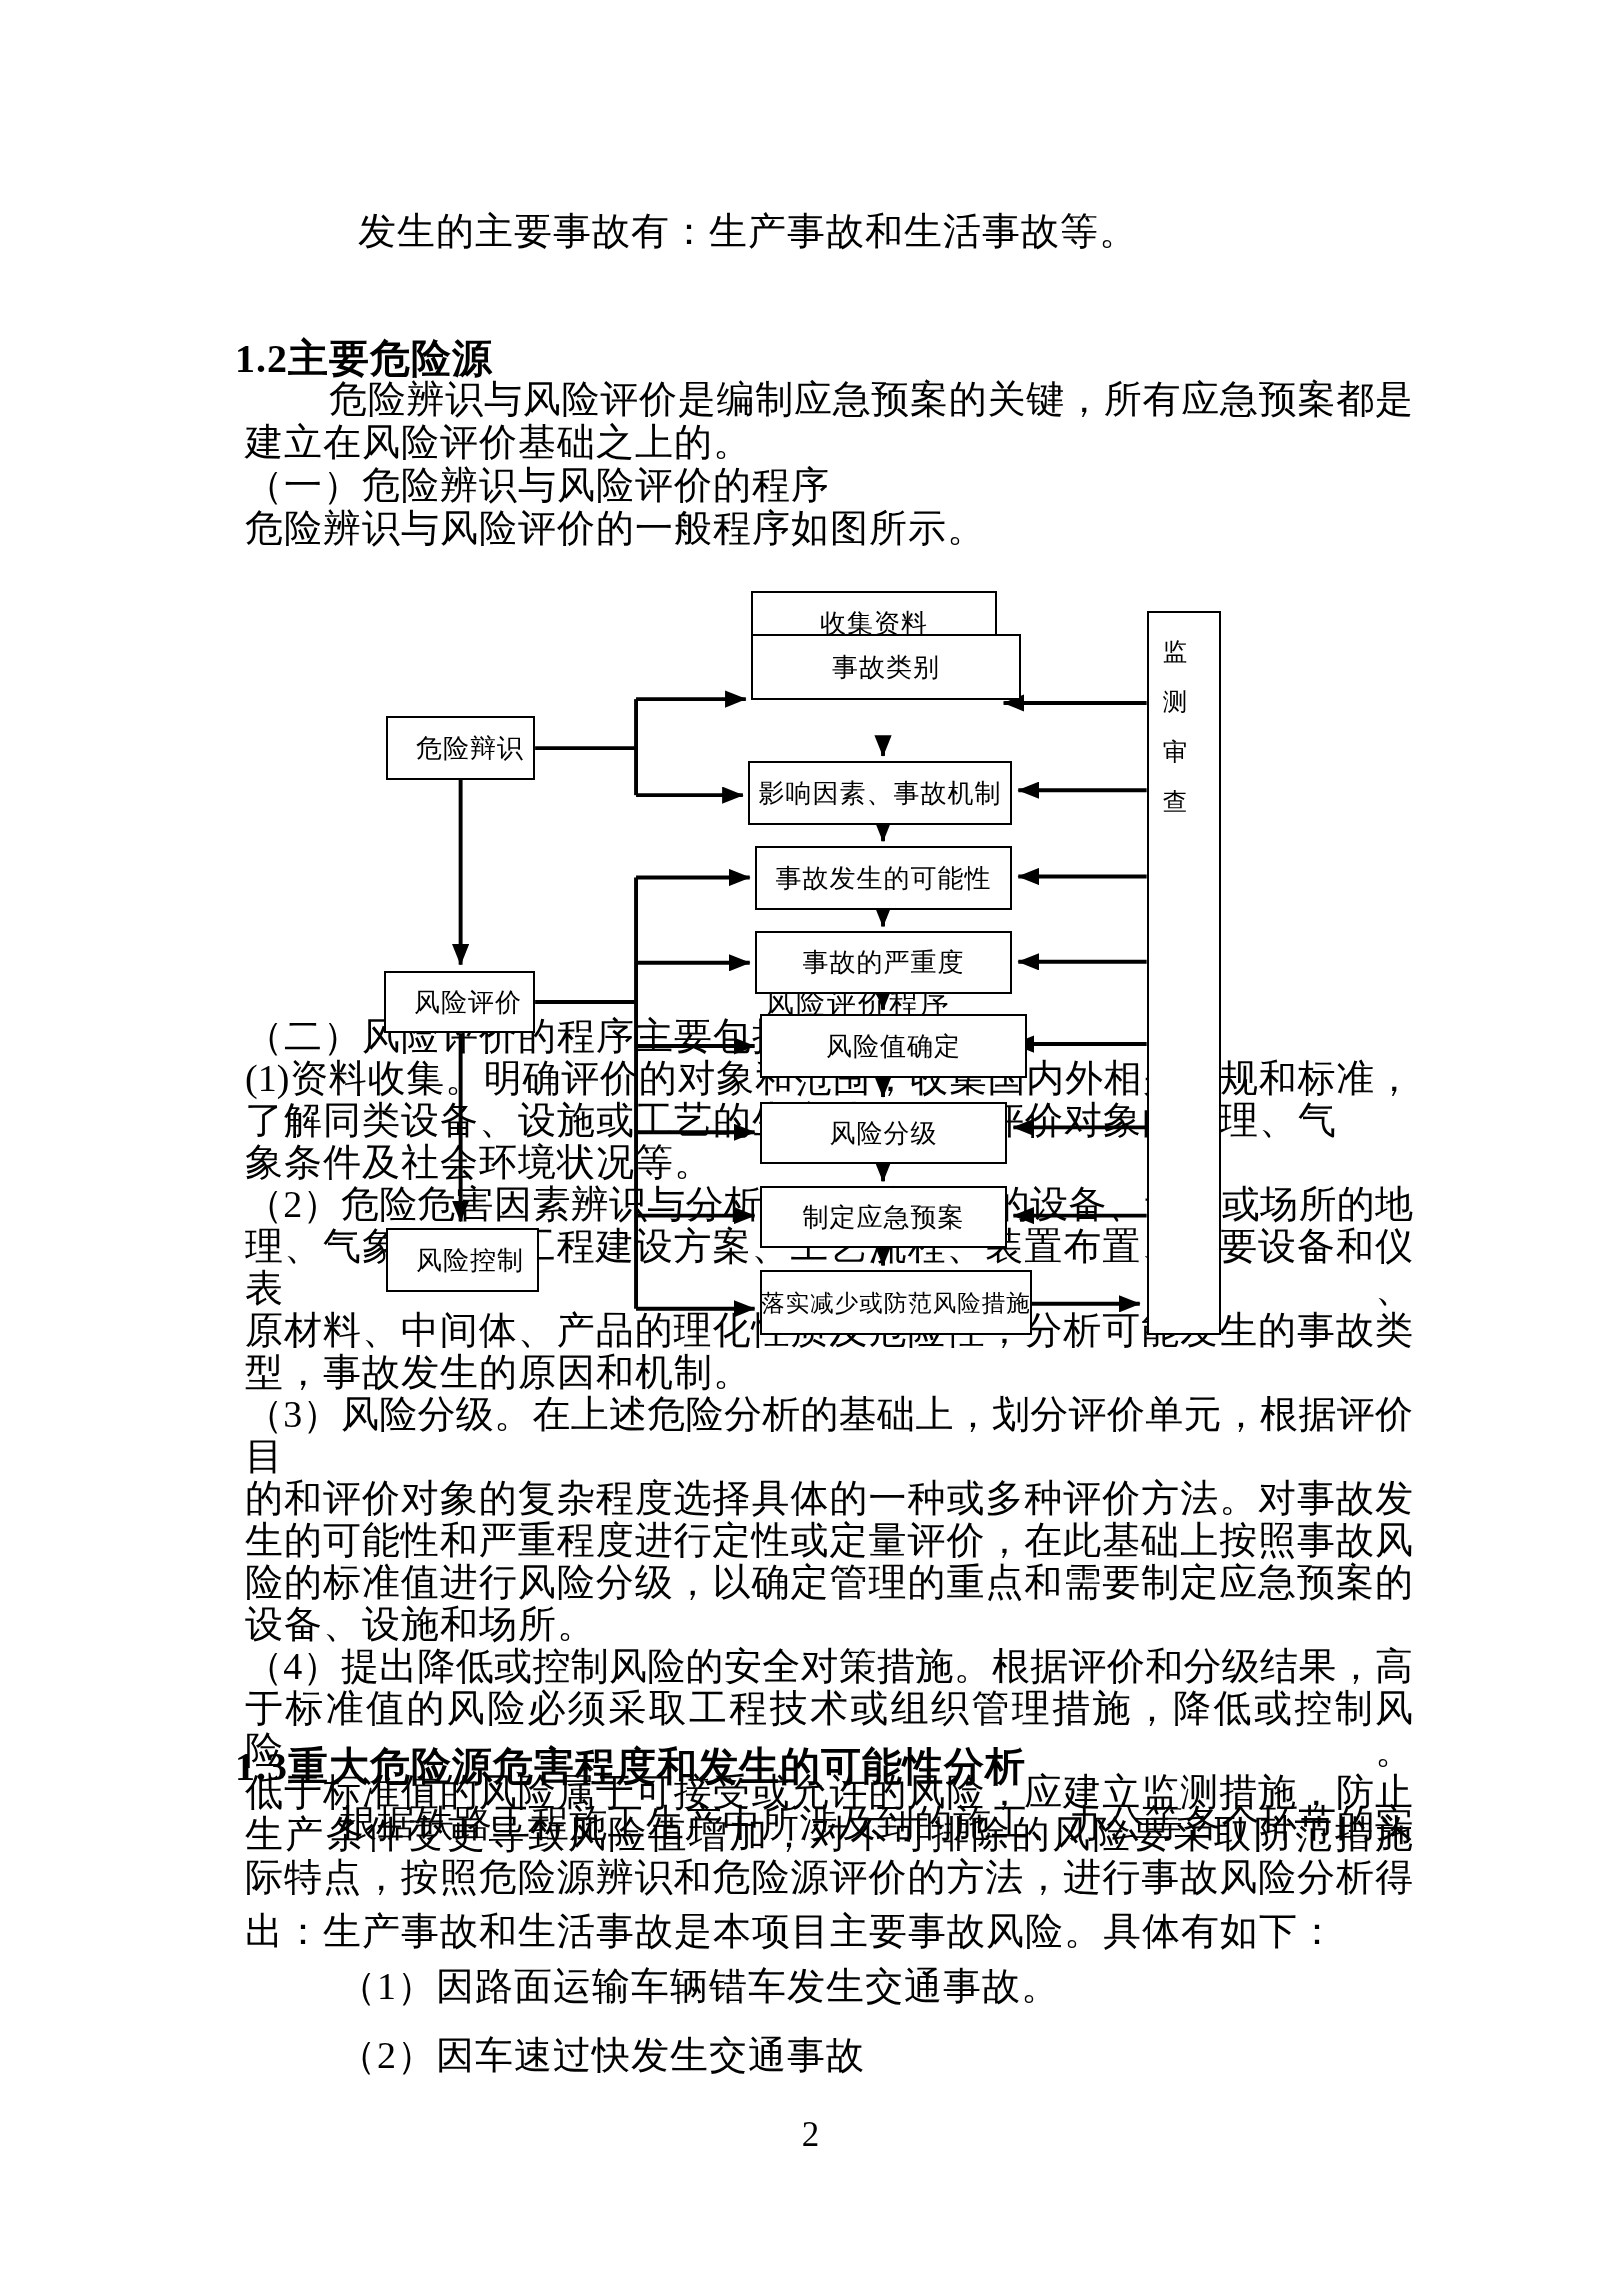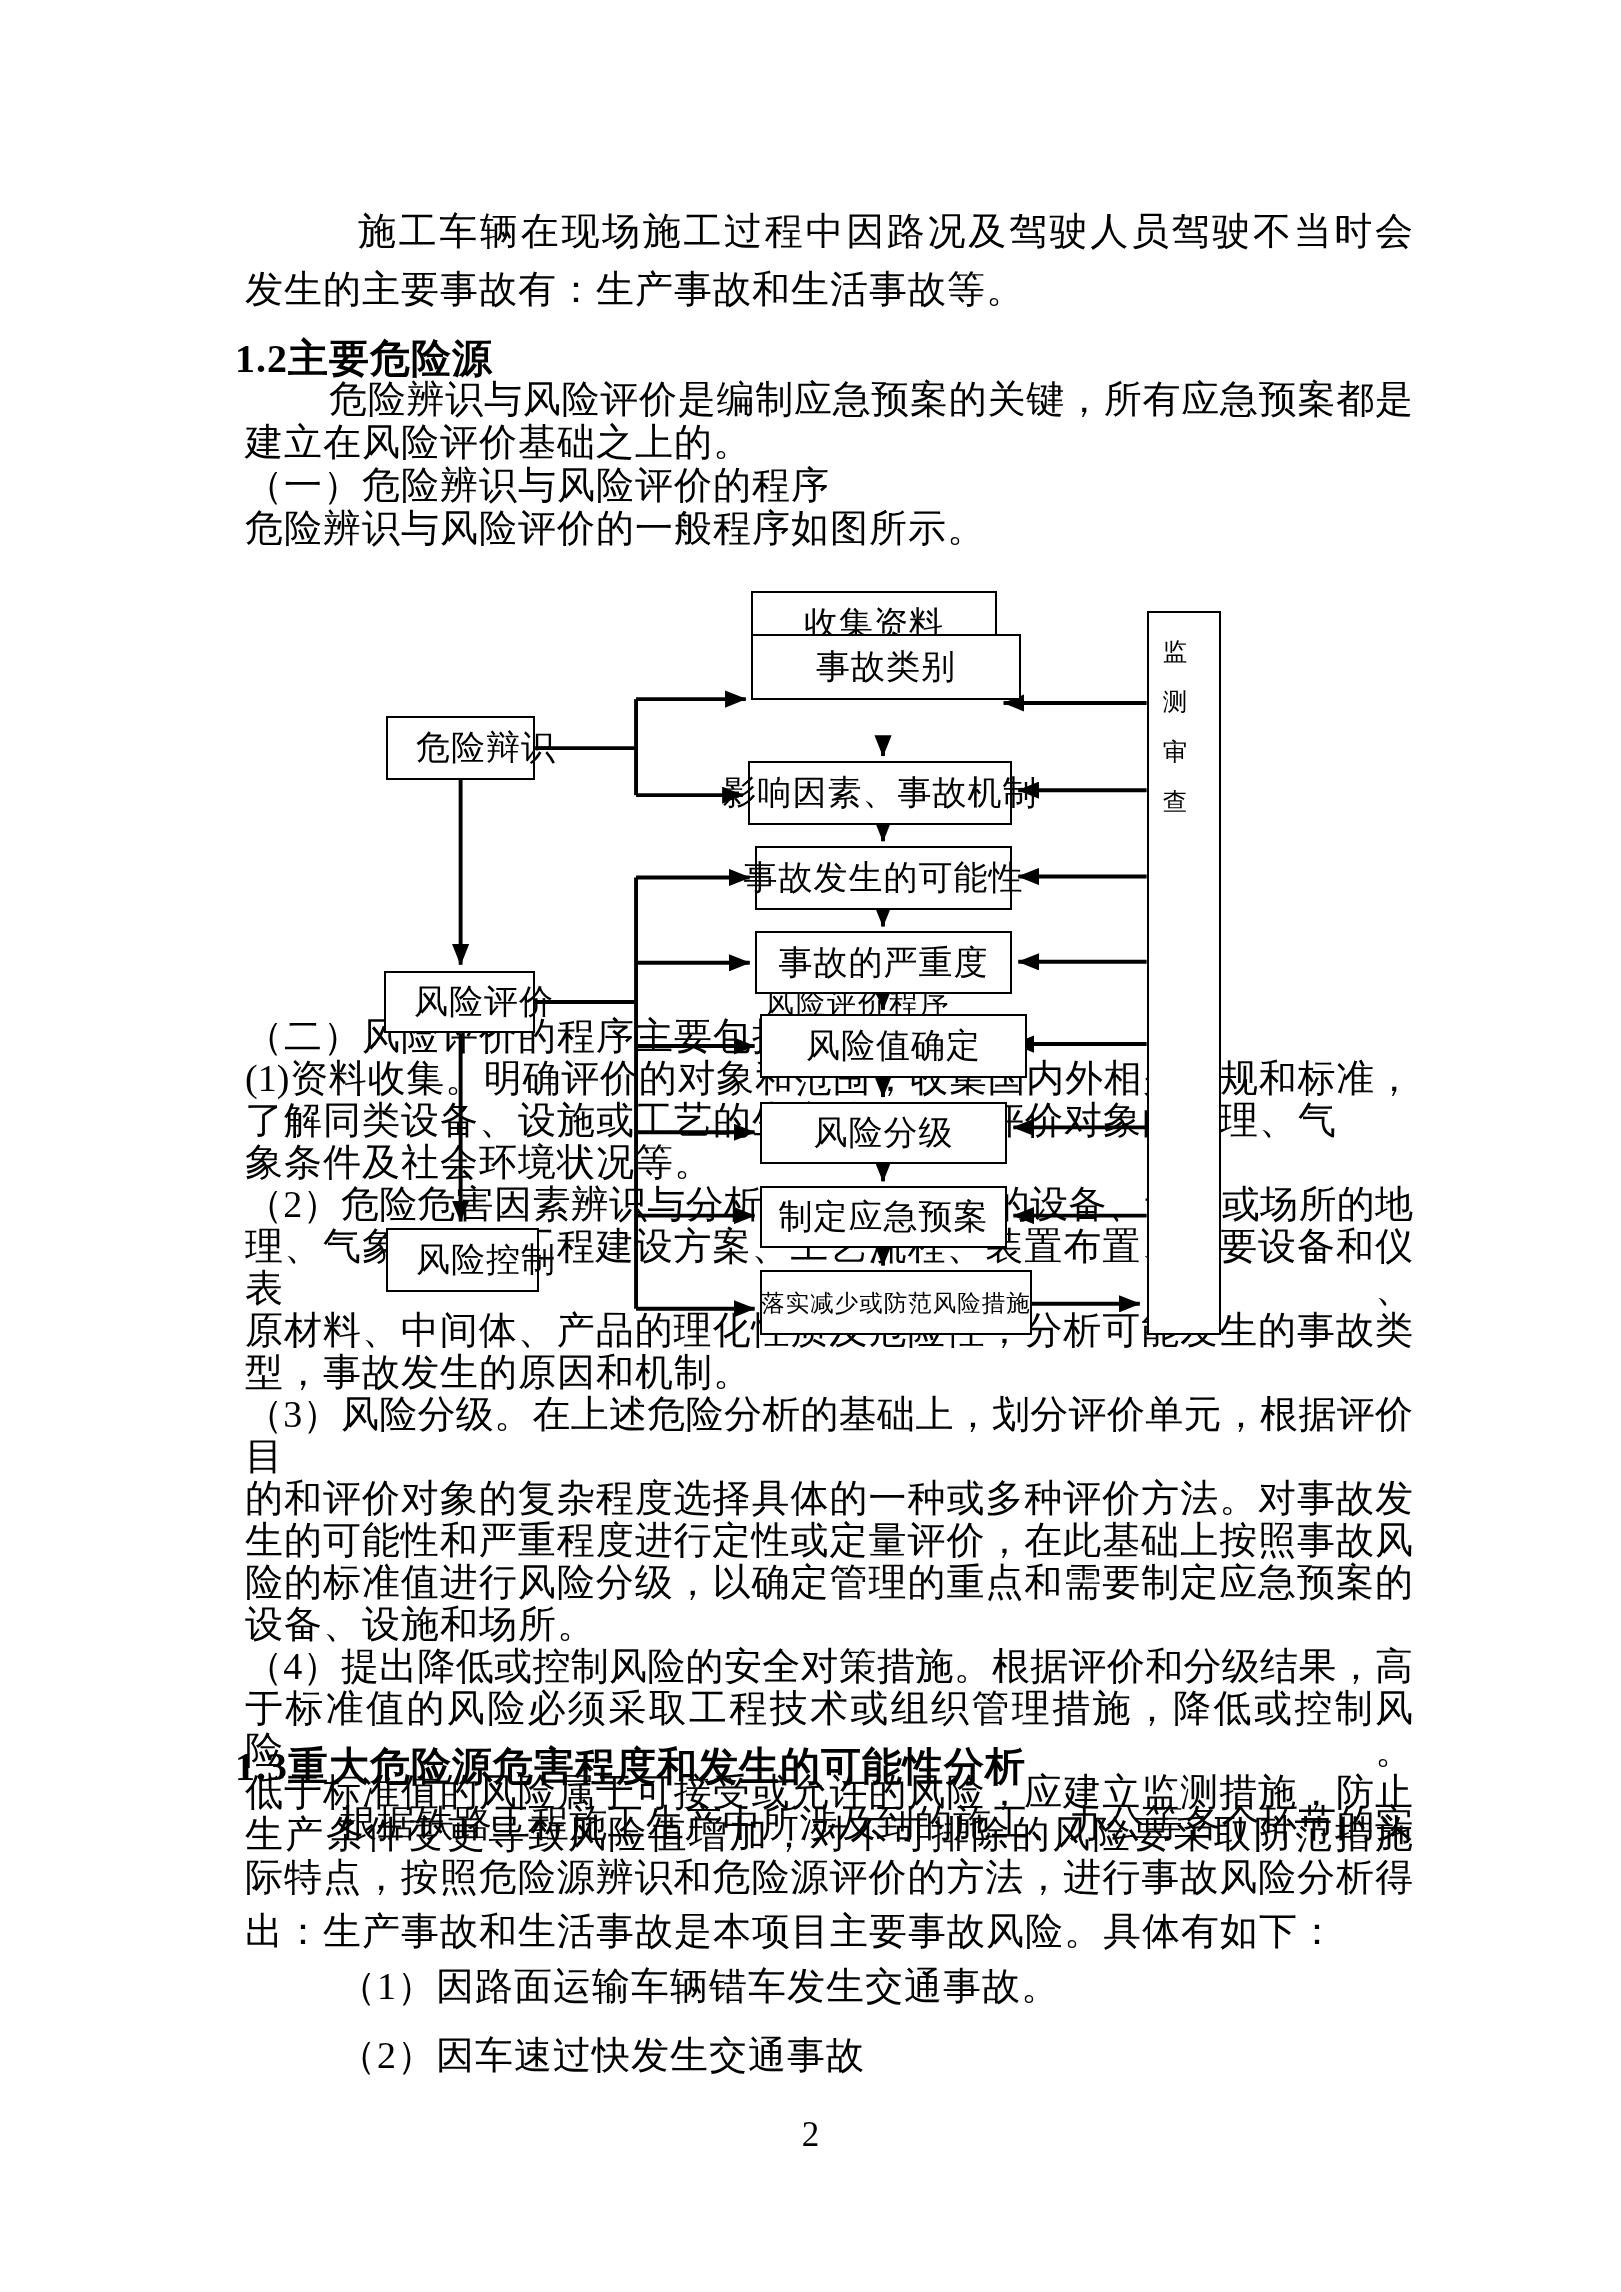--- a/index.html
+++ b/index.html
@@ -46,21 +46,21 @@
   .dg-caption{
     position:absolute;left:765px;top:984px;
     font-size:29px;letter-spacing:2px;white-space:nowrap;
     z-index:2;
   }
   #arrows{position:absolute;left:0;top:0;z-index:3;pointer-events:none;}
   .fbox{
     position:absolute;
     background:#fff;border:2.9px solid #000;
     display:flex;align-items:center;justify-content:center;
-    font-size:34px;letter-spacing:1px;white-space:nowrap;
+    font-size:26px;letter-spacing:1px;white-space:nowrap;
     z-index:4;box-sizing:border-box;
   }
   .fbox.leftlab{justify-content:flex-start;padding-left:28px;}
   
   #fb0{left:751px;top:591px;width:246px;height:65px;}
   #fb1{left:751px;top:634px;width:270px;height:66px;}
   #fb2{left:748px;top:761px;width:264px;height:64px;}
   #fb3{left:755px;top:846px;width:257px;height:64px;}
   #fb4{left:755px;top:931px;width:257px;height:63px;}
   #fb5{left:760px;top:1014px;width:267px;height:64px;}
@@ -79,21 +79,20 @@
     padding:13.7px 0 0 13.7px;letter-spacing:0;
   }
   #monitor .ln{display:block;}
 </style>
 </head>
 <body>
 
 <div class="page">
 
   <div id="pA" class="tblock">
-      <div class="ln jl">施工车辆在现场施工过程中因路况及驾驶人员驾驶不当时会</div>
       <div class="ln">发生的主要事故有：生产事故和生活事故等。</div>
     </div>
 
   <div id="h12" class="heading">1.2主要危险源</div>
 
   <div id="pB" class="tblock">
       <div class="ln jl">危险辨识与风险评价是编制应急预案的关键，所有应急预案都是</div>
       <div class="ln">建立在风险评价基础之上的。</div>
       <div class="ln">（一）危险辨识与风险评价的程序</div>
       <div class="ln">危险辨识与风险评价的一般程序如图所示。</div>

